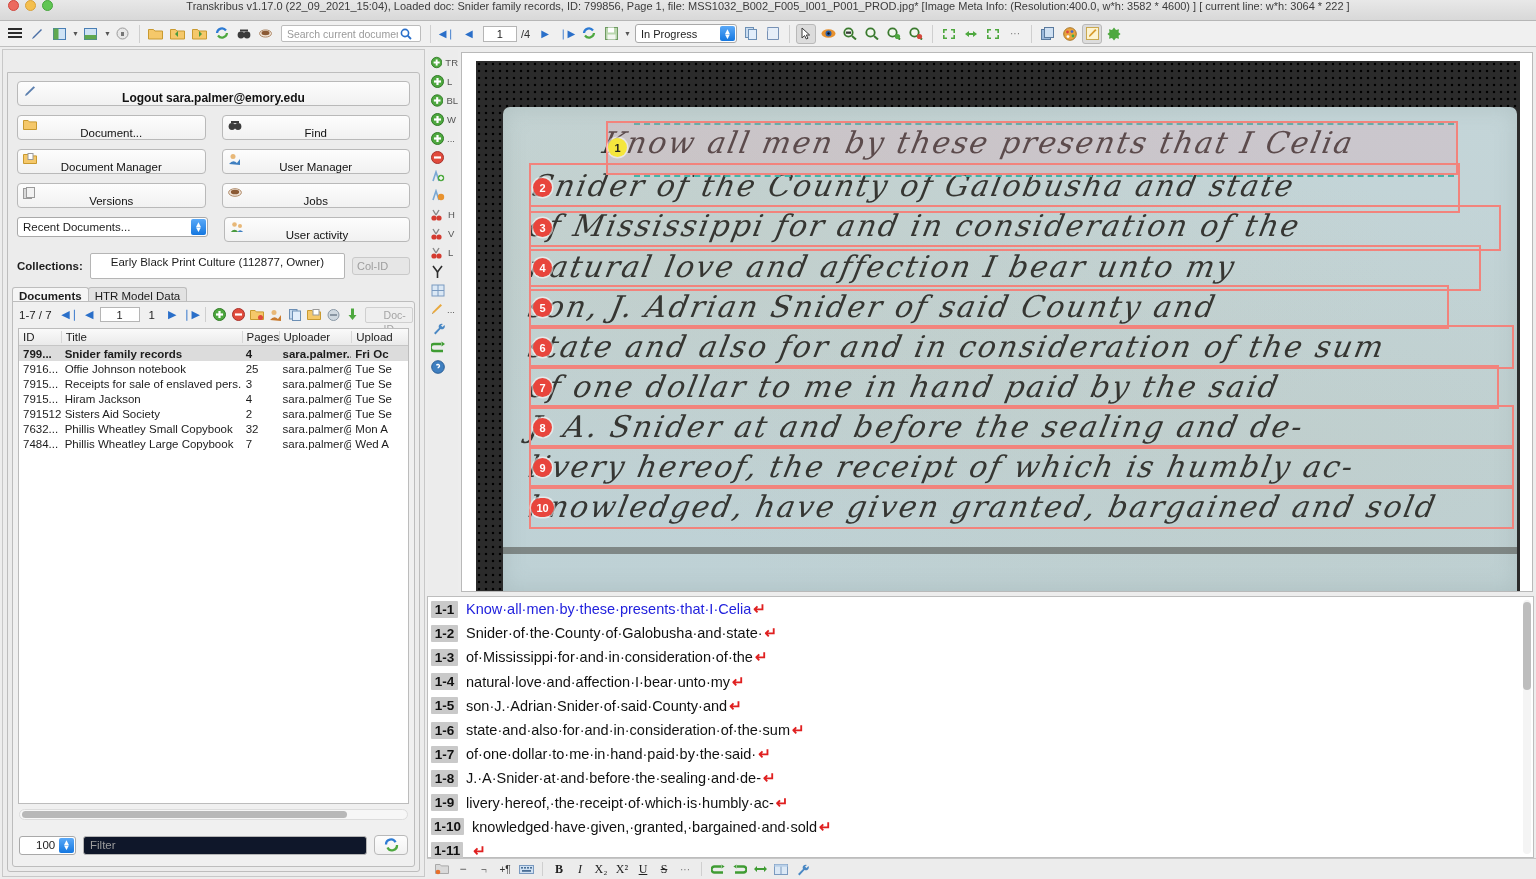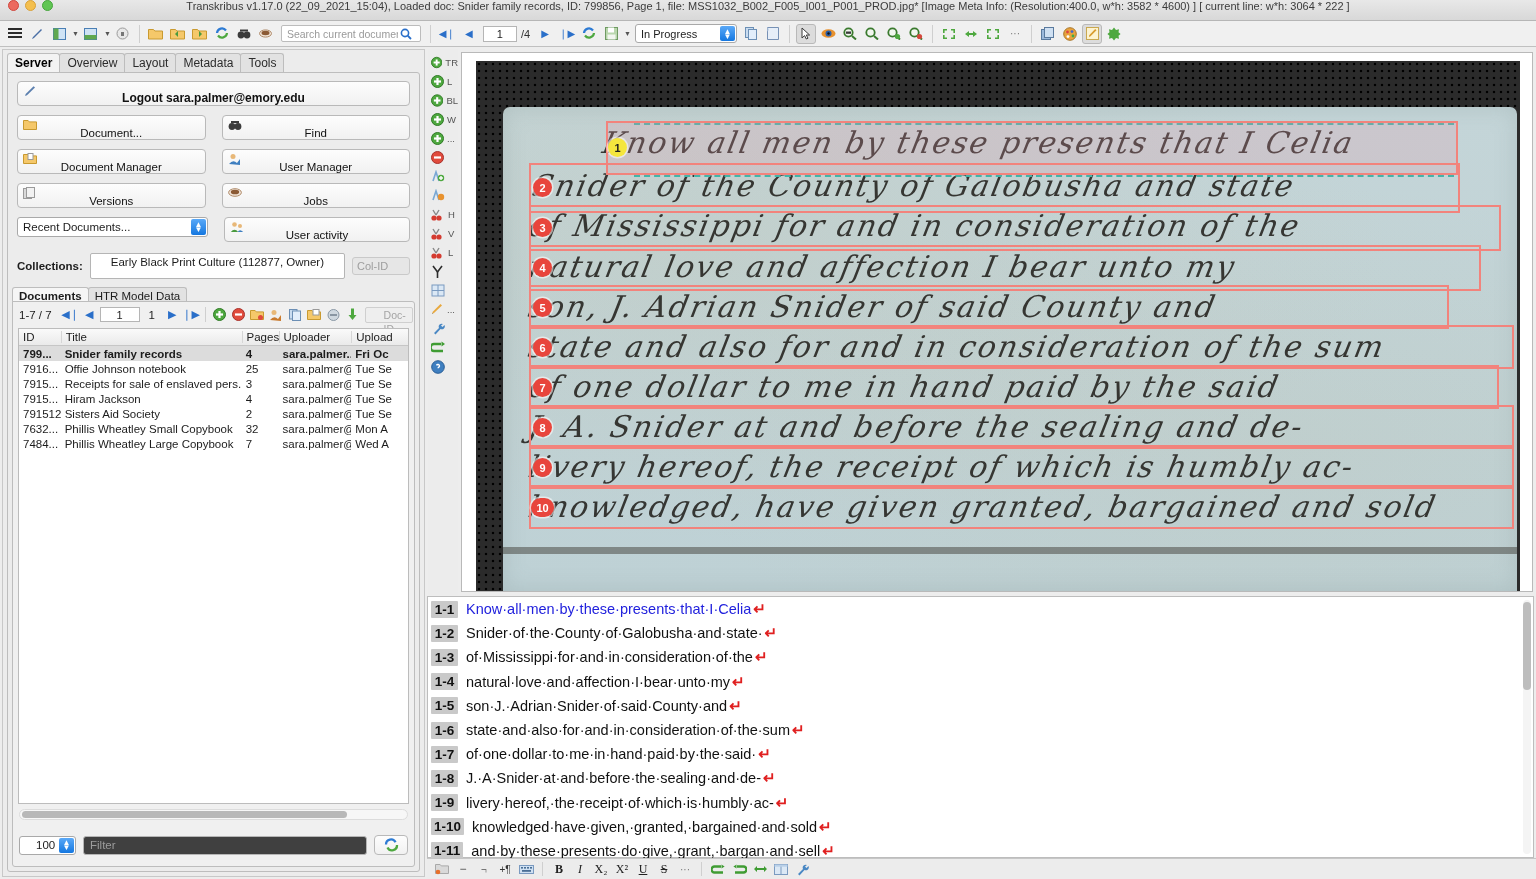--- a/index.html
+++ b/index.html
@@ -189,21 +189,21 @@
     border-radius:3px; font-size:11.5px; line-height:17px; padding-left:16px;
     position:relative;
   }
   #count-combo .combo-arrow {
     position:absolute; right:1px; top:1px; width:15px; height:15px;
     background:linear-gradient(#5aa9f8,#1477e0); border-radius:2px;
     color:#fff; font-size:8px; display:flex; align-items:center;
     justify-content:center; flex-direction:column; line-height:5px;
   }
   #filter-field {
-    flex:1; height:19px; background:#404040; border:1px solid #b5b5b5;
+    flex:1; height:19px; background:#0f172a; border:1px solid #b5b5b5;
     border-radius:3px; font-size:11.5px; line-height:17px; padding-left:6px;
     color:#9d9d9d;
   }
   #refresh-btn {
     width:34px; height:20px; background:linear-gradient(#fdfdfd,#f1f1f1);
     border:1px solid #b9b9b9; border-radius:4px; display:flex;
     align-items:center; justify-content:center;
   }
 
   
@@ -517,27 +517,20 @@
       </svg>
   </div>
   <div class="tbtn">
     <svg width="14" height="14" viewBox="0 0 14 14">
         <path d="M7 0.6 L9 3 L12 2.2 L11.5 5.2 L13.6 7 L11.5 8.8 L12 11.8 L9 11 L7 13.4 L5 11 L2 11.8 L2.5 8.8 L0.4 7 L2.5 5.2 L2 2.2 L5 3 Z" fill="#4ea83f"></path>
       </svg>
   </div>
 </div>
 
 <div id="leftpanel">
-  <div id="main-tabs">
-    <div class="mtab active">Server</div>
-    <div class="mtab">Overview</div>
-    <div class="mtab">Layout</div>
-    <div class="mtab">Metadata</div>
-    <div class="mtab">Tools</div>
-  </div>
 
   <div id="tab-body">
     <div class="wbtn" id="logout-btn">
       <span class="bi">
         <svg width="14" height="13" viewBox="0 0 14 13">
             <path d="M2 11 L4 10.2 L12 2.6 L10.6 1.2 L2.7 9 Z" fill="#5b7fae"></path>
             <path d="M2 11 L3.3 10.6 L2.5 9.8 Z" fill="#9ab4d0"></path>
           </svg>
       </span>
       <span>Logout sara.palmer@emory.edu</span>
@@ -999,21 +992,20 @@
         <span class="ttext">livery·hereof,·the·receipt·of·which·is·humbly·ac-</span>
         <span class="pilcrow">↵</span>
       </div>
       <div class="tline">
         <span class="tnum">1-10</span>
         <span class="ttext">knowledged·have·given,·granted,·bargained·and·sold</span>
         <span class="pilcrow">↵</span>
       </div>
       <div class="tline">
         <span class="tnum">1-11</span>
-        <span class="ttext">and·by·these·presents·do·give,·grant,·bargan·and·sell</span>
         <span class="pilcrow">↵</span>
       </div>
     </div>
   <div id="t-vscroll">
     <div class="thumb"></div>
   </div>
 </div>
 
 <div id="formatbar">
   <div class="fbtn">

